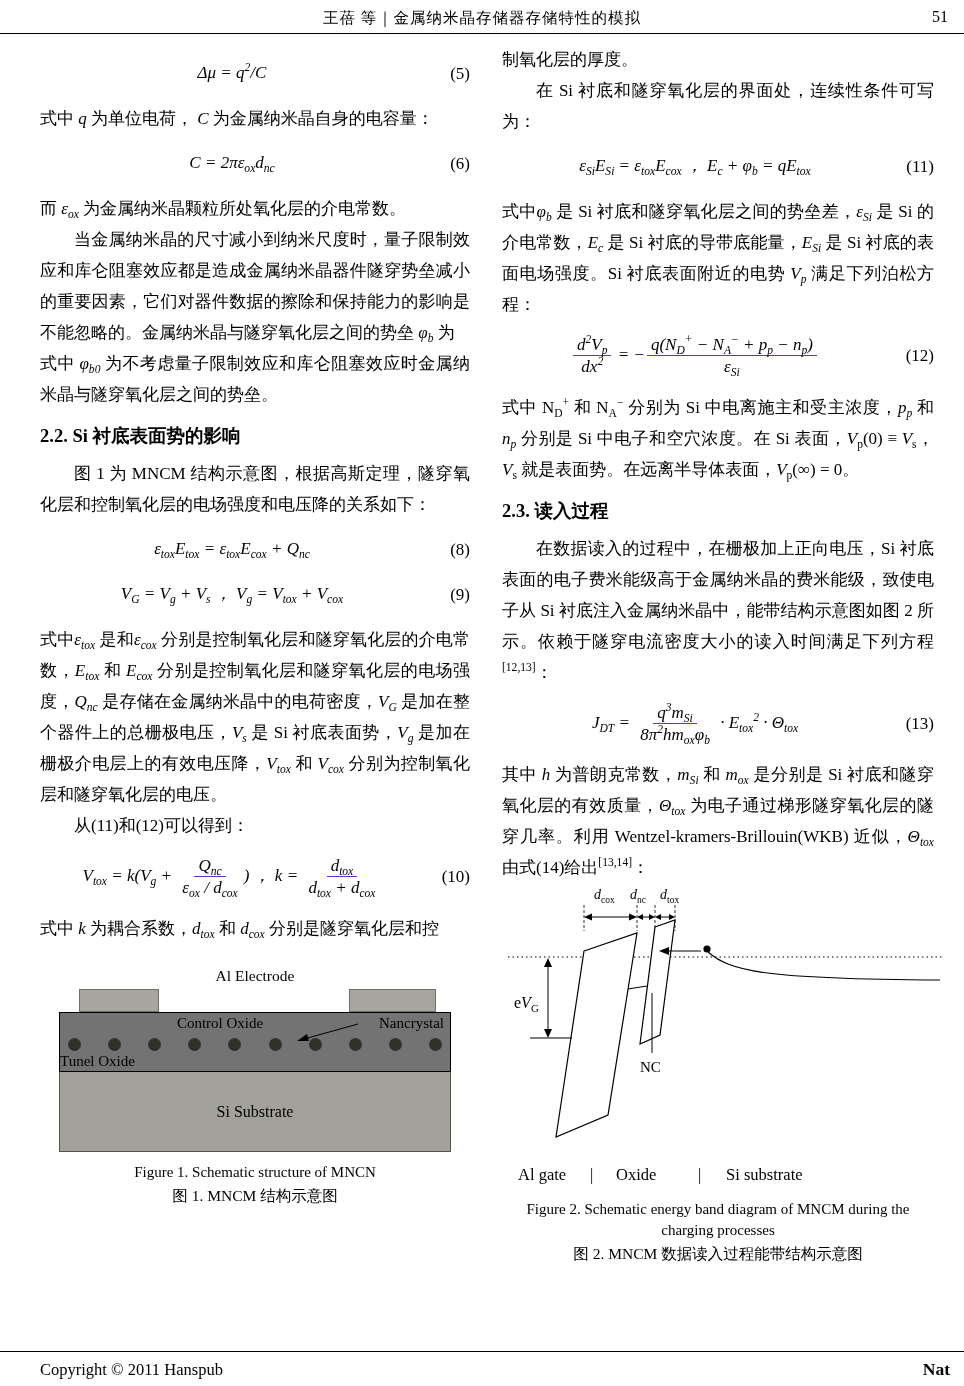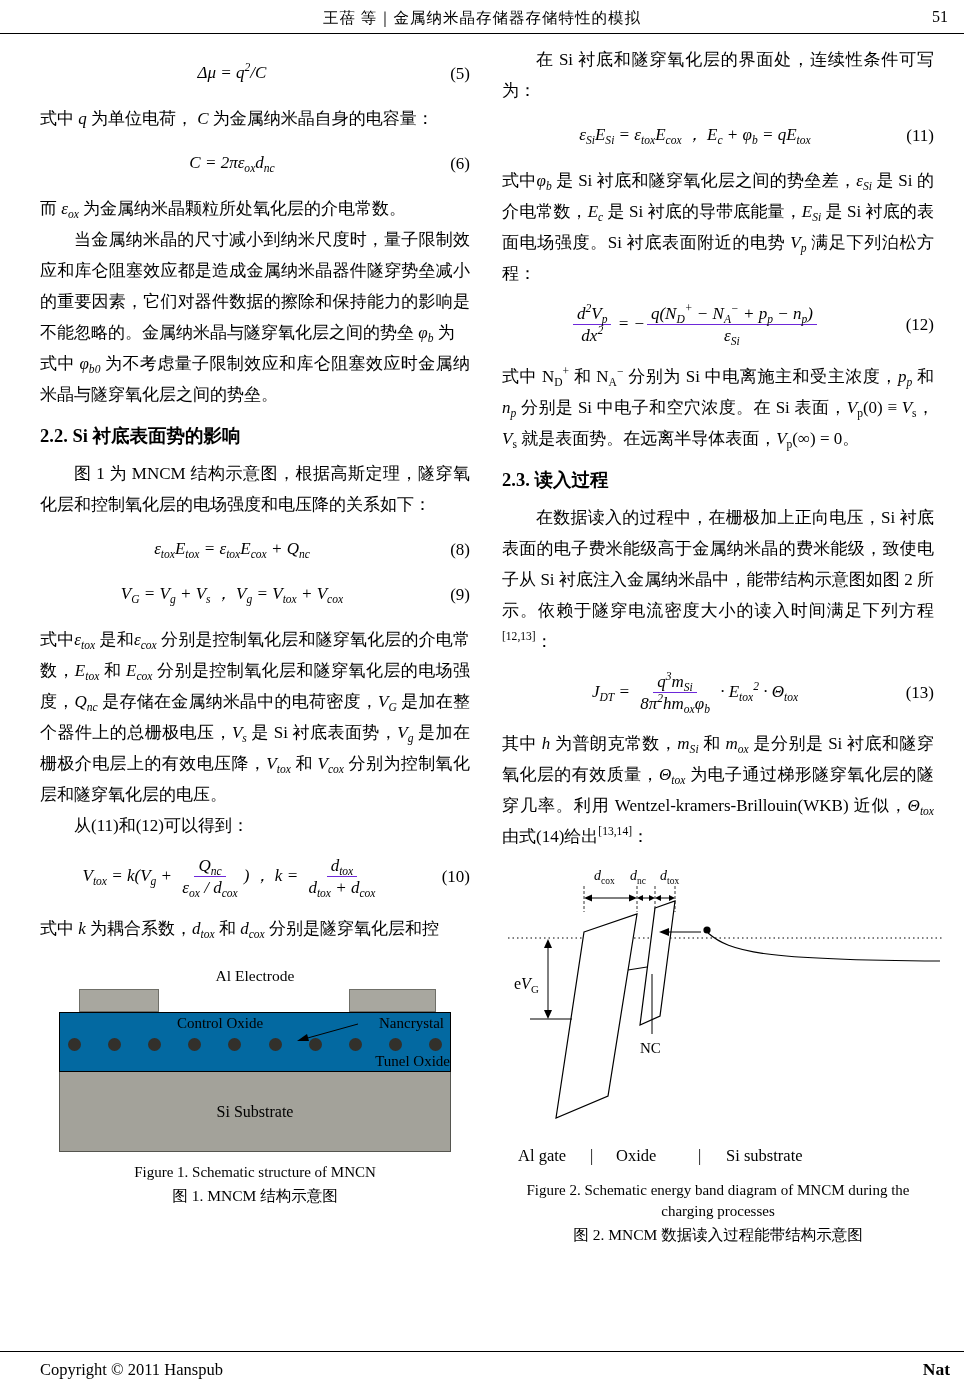--- a/index.html
+++ b/index.html
@@ -36,27 +36,27 @@
   .fig-caption .en{font-size:15px;}
   .fig-caption .zh{font-size:15.5px;margin-top:2px;}
 
   
   .fig1{width:392px;margin:0 auto;font-style:normal;}
   .fig1-al-label{text-align:center;font-size:15.5px;line-height:20px;margin-bottom:2px;}
   .fig1-rects{position:relative;height:24px;}
   .fig1-electrode{position:absolute;bottom:0;height:23px;background:#a8a79f;border:1px solid #6f6f68;box-sizing:border-box;}
   .fig1-electrode.left{left:20px;width:80px;}
   .fig1-electrode.right{left:290px;width:87px;}
-  .fig1-band{position:relative;height:60px;border:1px solid #000;background:#0369a1;box-sizing:border-box;}
+  .fig1-band{position:relative;height:60px;border:1px solid #000;background:#737373;box-sizing:border-box;}
   .fig1-co-label{position:absolute;top:0;left:0;right:70px;text-align:center;font-size:15px;line-height:20px;}
   .fig1-nano-label{position:absolute;top:1px;right:6px;font-size:15px;line-height:18px;}
   .fig1-arrow-svg{position:absolute;left:232px;top:6px;}
   .fig1-dots{position:absolute;left:8px;right:8px;top:25px;display:flex;justify-content:space-between;}
   .fig1-dot{width:13px;height:13px;border-radius:50%;background:#32302b;}
-  .fig1-to-label{position:absolute;bottom:1px;left:0;right:0;text-align:right;font-size:15px;line-height:18px;}
+  .fig1-to-label{position:absolute;bottom:1px;left:0;right:0;text-align:left;font-size:15px;line-height:18px;}
   .fig1-substrate{height:80px;background:#a3a29a;border:1px solid #55554f;border-top:none;box-sizing:border-box;
                   display:flex;align-items:center;justify-content:center;font-size:16px;}
 
   
   .fig2{width:445px;margin:0 auto;}
   .fig2-canvas{position:relative;height:302px;}
   .fig2-canvas svg{position:absolute;left:0;top:14px;}
   .f2-lab{position:absolute;font-size:14px;line-height:16px;font-style:normal;}
   .f2-dcox{left:92px;top:0;}
   .f2-dnc{left:128px;top:0;}
@@ -169,20 +169,21 @@
       </div>
       <figcaption class="fig-caption">
         <div class="en">Figure 1. Schematic structure of MNCN</div>
         <div class="zh">图 1. MNCM 结构示意图</div>
       </figcaption>
     </figure>
   </div>
 
   <div class="col col-right">
 
+    <p class="para">制氧化层的厚度。</p>
     <p class="para indent">在 Si 衬底和隧穿氧化层的界面处，连续性条件可写为：</p>
 
     <div class="equation">
       <span class="eq-body">ε<sub>Si</sub>E<sub>Si</sub> = ε<sub>tox</sub>E<sub>cox</sub> ，  E<sub>c</sub> + φ<sub>b</sub> = qE<sub>tox</sub></span>
       <span class="eq-num">(11)</span>
     </div>
 
     <p class="para">式中<i>φ<sub>b</sub></i> 是 Si 衬底和隧穿氧化层之间的势垒差，<i>ε<sub>Si</sub></i> 是 Si 的介电常数，<i>E<sub>c</sub></i> 是 Si 衬底的导带底能量，<i>E<sub>Si</sub></i> 是 Si 衬底的表面电场强度。Si 衬底表面附近的电势 <i>V<sub>p</sub></i> 满足下列泊松方程：</p>
 
     <div class="equation">
@@ -205,21 +206,21 @@
     <div class="equation">
       <span class="eq-body">J<sub>DT</sub> = <span class="frac">
             <span class="fr-n">q<sup>3</sup>m<sub>Si</sub></span>
             <span class="fr-d">8π<sup>2</sup>hm<sub>ox</sub>φ<sub>b</sub></span>
           </span> · E<sub>tox</sub><sup>2</sup> · Θ<sub>tox</sub></span>
       <span class="eq-num">(13)</span>
     </div>
 
     <p class="para">其中 <i>h</i> 为普朗克常数，<i>m<sub>Si</sub></i> 和 <i>m<sub>ox</sub></i> 是分别是 Si 衬底和隧穿氧化层的有效质量，<i>Θ<sub>tox</sub></i> 为电子通过梯形隧穿氧化层的隧穿几率。利用 Wentzel-kramers-Brillouin(WKB) 近似，<i>Θ<sub>tox</sub></i> 由式(14)给出<sup>[13,14]</sup>：</p>
 
-    <figure class="figure" style="margin-left:0;margin-right:0;margin-top:16px;">
+    <figure class="figure" style="margin-left:0;margin-right:0;margin-top:4px;">
       <div class="fig2">
         <div class="fig2-canvas">
           <svg width="445" height="256" viewBox="0 0 445 256">
 
             <line x1="82" y1="4" x2="82" y2="30" stroke="#000" stroke-width="0.8" stroke-dasharray="3,2"></line>
             <line x1="135" y1="4" x2="135" y2="30" stroke="#000" stroke-width="0.8" stroke-dasharray="3,2"></line>
             <line x1="153" y1="4" x2="153" y2="30" stroke="#000" stroke-width="0.8" stroke-dasharray="3,2"></line>
             <line x1="173" y1="4" x2="173" y2="30" stroke="#000" stroke-width="0.8" stroke-dasharray="3,2"></line>
 
             <line x1="86" y1="16" x2="131" y2="16" stroke="#000" stroke-width="1"></line>

